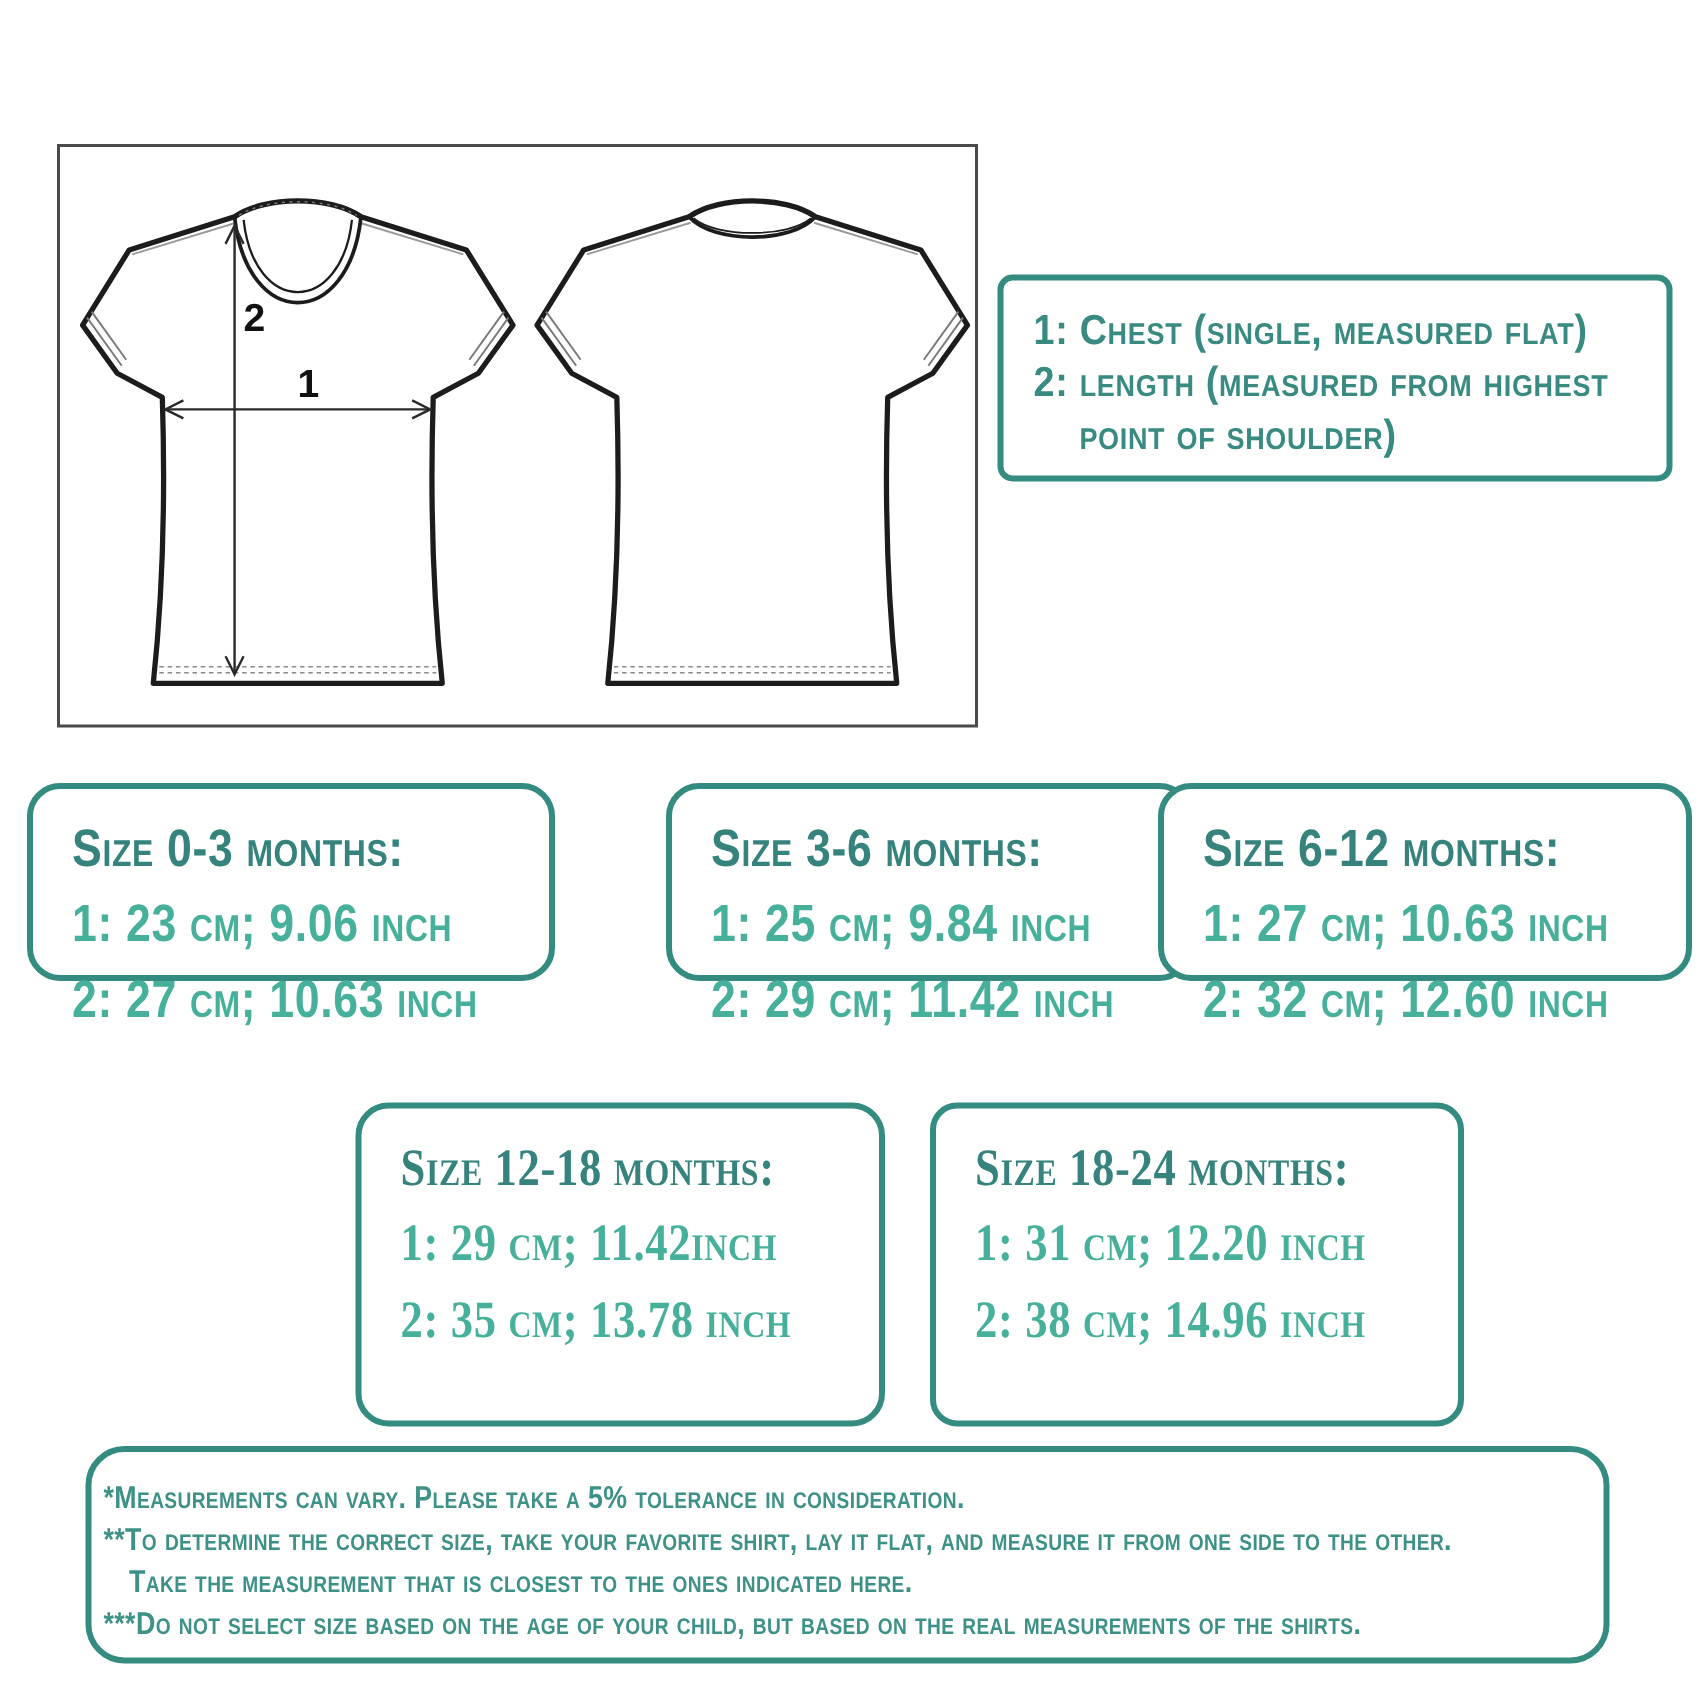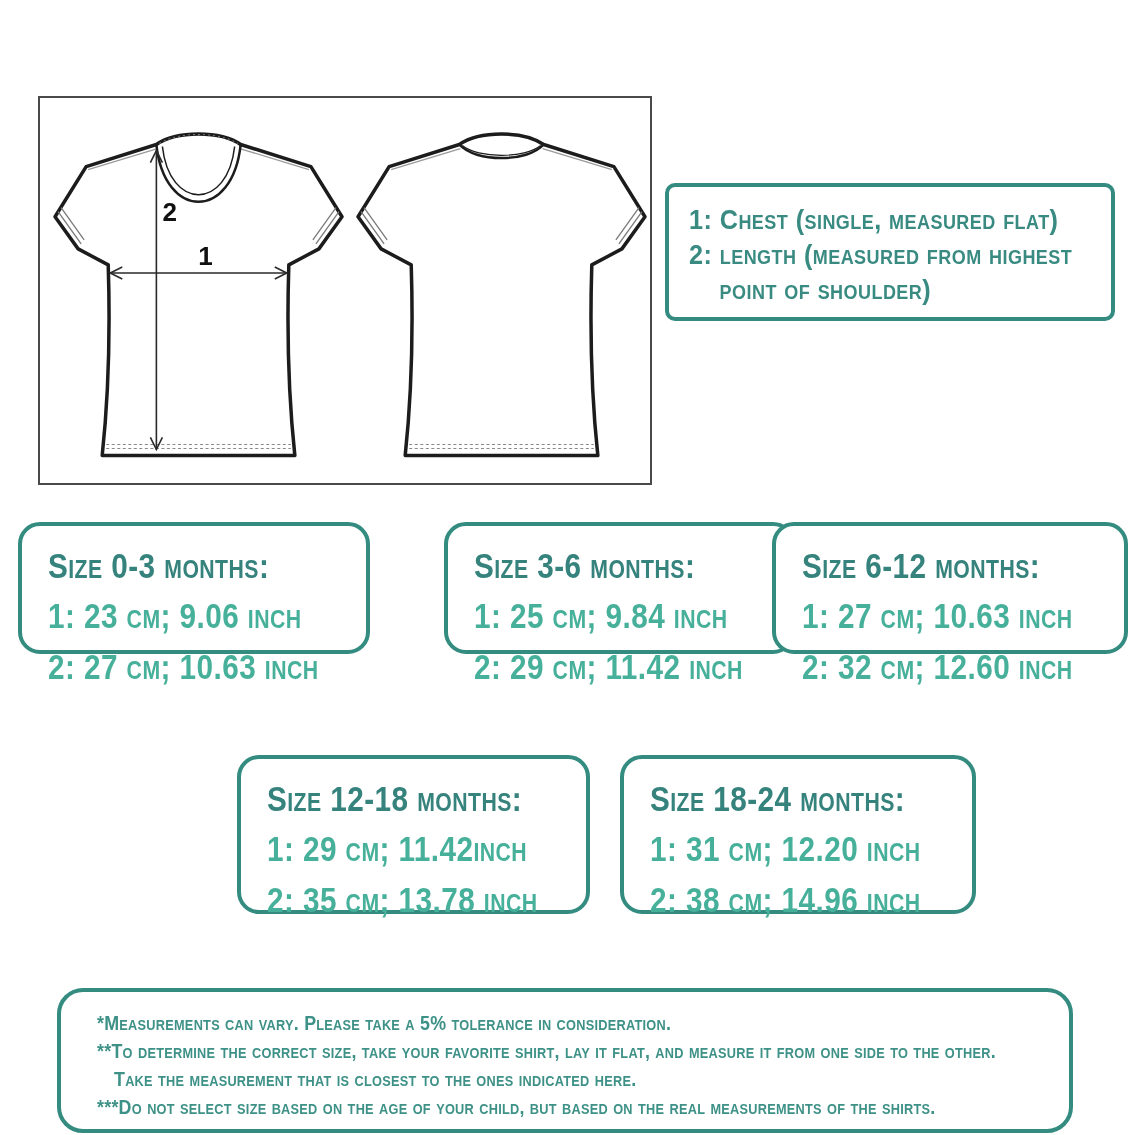--- a/index.html
+++ b/index.html
@@ -35,38 +35,37 @@
     white-space:nowrap;transform:scaleX(.9);transform-origin:0 50%;
   }
   .legend-line.indent{padding-left:34px;}
 
   
   .size-card{
     border:4px solid var(--border-teal);border-radius:22px;
     padding:16px 0 0 26px;
   }
   .card-row1{top:522px;height:132px;}
-  .card-row2{top:755px;height:159px;}
+  .card-row2{top:735px;height:216px;font-family:Liberation Serif, serif;}
   .card-title{
     font-size:35px;line-height:48px;font-weight:700;
     font-variant:small-caps;letter-spacing:.5px;color:var(--title-teal);
     white-space:nowrap;transform:scaleX(.85);transform-origin:0 50%;
   }
   .card-line{
     font-size:35px;line-height:51px;font-weight:700;
     font-variant:small-caps;letter-spacing:.5px;color:var(--value-green);
     white-space:nowrap;transform:scaleX(.85);transform-origin:0 50%;
   }
 
   
   .footer-box{
     left:57px;top:964px;width:1016px;height:145px;
     border:4px solid var(--border-teal);border-radius:26px;
-    padding:17px 36px;
-    margin-top:24px;
+    padding:17px 8px;
   }
   .footnote-line{
     font-size:21px;line-height:28px;font-weight:700;
     font-variant:small-caps;letter-spacing:.3px;color:var(--footnote-teal);
     white-space:nowrap;transform:scaleX(.85);transform-origin:0 50%;
   }
   .footnote-line.indent{padding-left:20px;}
 </style>
 </head>
 <body>
@@ -143,21 +142,21 @@
     <div class="card-title">Size 6-12 months:</div>
     <div class="card-line">1: 27 cm; 10.63 inch</div>
     <div class="card-line">2: 32 cm; 12.60 inch</div>
   </div>
 
   <div class="panel size-card card-row2" style="left:237px;width:353px;">
     <div class="card-title">Size 12-18 months:</div>
     <div class="card-line">1: 29 cm; 11.42inch</div>
     <div class="card-line">2: 35 cm; 13.78 inch</div>
   </div>
-  <div class="panel size-card card-row2" style="left:620px;width:356px;">
+  <div class="panel size-card card-row2" style="left:620px;width:356px;border-radius:18px;">
     <div class="card-title">Size 18-24 months:</div>
     <div class="card-line">1: 31 cm; 12.20 inch</div>
     <div class="card-line">2: 38 cm; 14.96 inch</div>
   </div>
 
   <div class="panel footer-box">
     <div class="footnote-line">*Measurements can vary. Please take a 5% tolerance in consideration.</div>
     <div class="footnote-line">**To determine the correct size, take your favorite shirt, lay it flat, and measure it from one side to the other.</div>
     <div class="footnote-line indent">Take the measurement that is closest to the ones indicated here.</div>
     <div class="footnote-line">***Do not select size based on the age of your child, but based on the real measurements of the shirts.</div>

